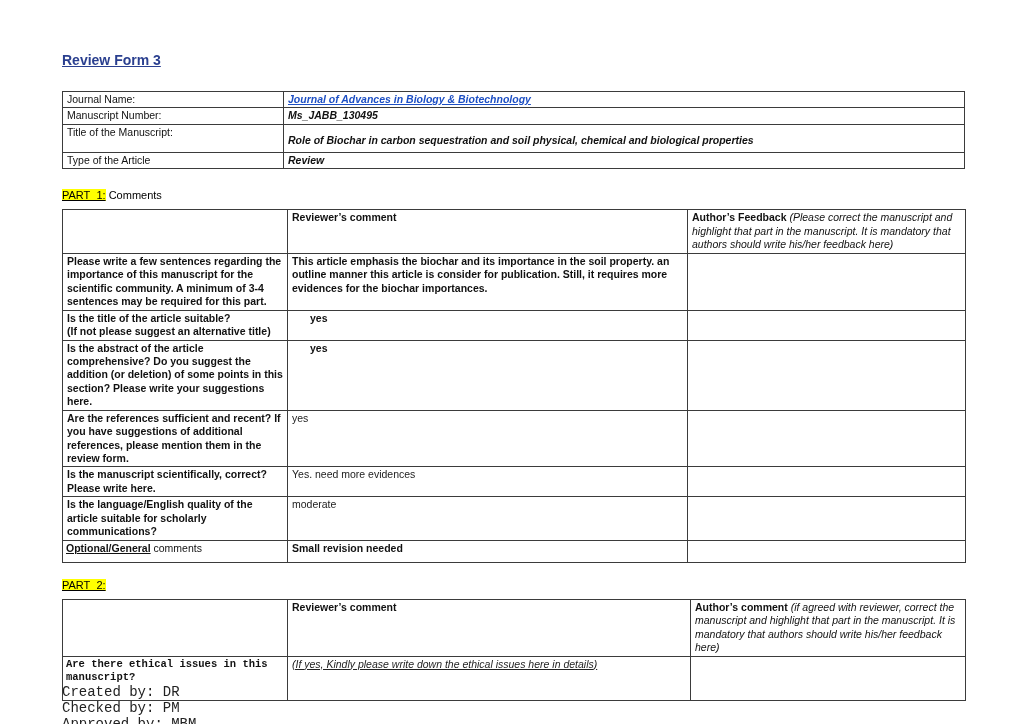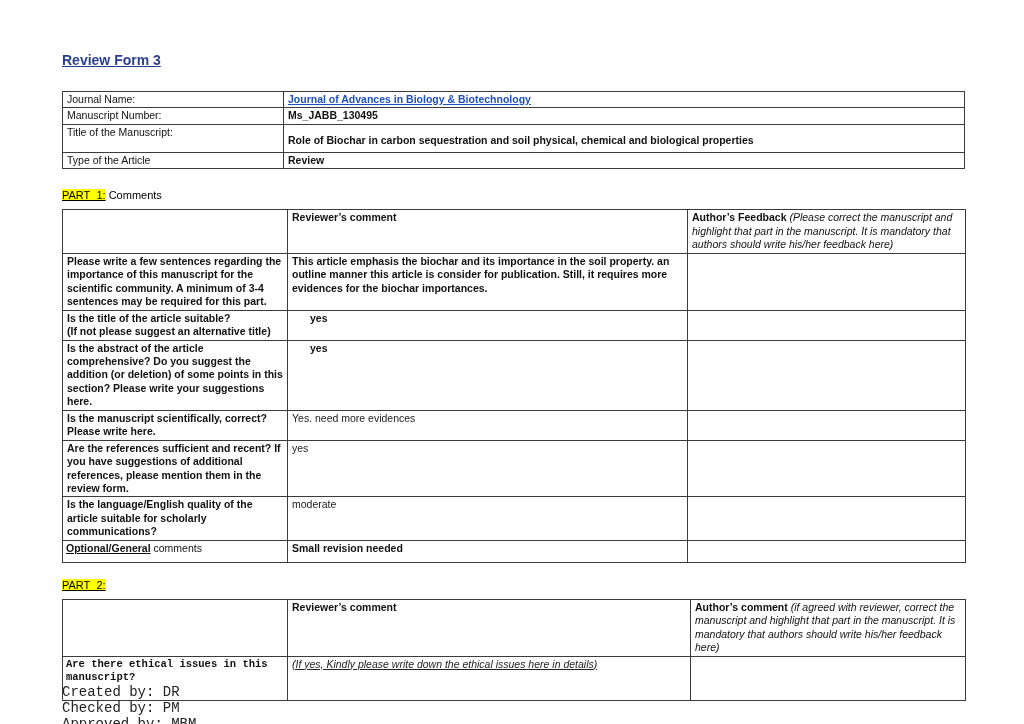--- a/index.html
+++ b/index.html
@@ -15,21 +15,21 @@
     font-size:14px; font-weight:bold; text-decoration:underline;
     color:#2a3f8f; margin:0 0 23px 0;
   }
 
   table { border-collapse:collapse; width:903px; table-layout:fixed; }
   td { border:1px solid #3b3b3b; padding:1px 4px; vertical-align:top;
        font-size:10.5px; line-height:1.28; overflow:hidden; }
 
   
   .t-info td.lbl { width:221px; }
-  .t-info td.val { font-weight:bold; }
+  .t-info td.val { font-weight:bold;font-style:italic; }
   .t-info .link { color:#1d4fc4; font-weight:bold; text-decoration:underline; cursor:pointer; }
   .t-info .r-title td { height:28px; }
   .t-info .r-title td.val { vertical-align:bottom; padding-bottom:4px; }
 
   .part-heading { margin:20px 0 8px 0; font-size:11px; font-weight:normal; color:#000; }
   .hl { background:#ffff00; text-decoration:underline; }
 
   
   .t-part td.c1 { width:225px; }
   .t-part td.c2 { width:400px; }
@@ -108,27 +108,27 @@
 (If not please suggest an alternative title)</td>
       <td class="c2 comment-b indent">yes</td>
       <td class="c3"></td>
     </tr>
     <tr>
       <td class="c1 q" style="height:55px;">Is the abstract of the article comprehensive? Do you suggest the addition (or deletion) of some points in this section? Please write your suggestions here.</td>
       <td class="c2 comment-b indent">yes</td>
       <td class="c3"></td>
     </tr>
     <tr>
-      <td class="c1 q" style="height:30px;">Is the manuscript scientifically, correct? Please write here.</td>
-      <td class="c2 comment-r">Yes. need more evidences</td>
+      <td class="c1 q" style="height:40px;">Are the references sufficient and recent? If you have suggestions of additional references, please mention them in the review form.</td>
+      <td class="c2 comment-r">yes</td>
       <td class="c3"></td>
     </tr>
     <tr>
-      <td class="c1 q" style="height:40px;">Are the references sufficient and recent? If you have suggestions of additional references, please mention them in the review form.</td>
-      <td class="c2 comment-r">yes</td>
+      <td class="c1 q" style="height:30px;">Is the manuscript scientifically, correct? Please write here.</td>
+      <td class="c2 comment-r">Yes. need more evidences</td>
       <td class="c3"></td>
     </tr>
     <tr>
       <td class="c1 q" style="height:30px;">Is the language/English quality of the article suitable for scholarly communications?</td>
       <td class="c2 comment-r">moderate</td>
       <td class="c3"></td>
     </tr>
     <tr>
       <td class="c1 q q-flush" style="height:22px;"><span class="bold ul">Optional/General</span><span style="font-weight:normal;"> comments</span></td>
       <td class="c2 comment-b">Small revision needed</td>

